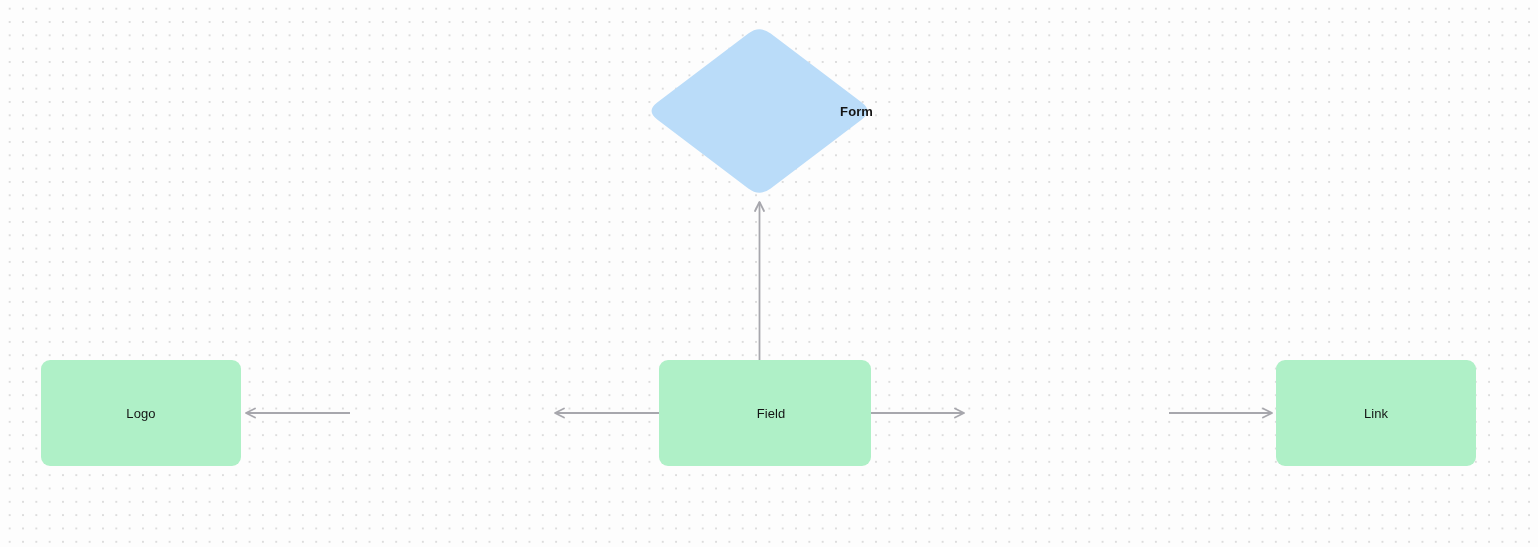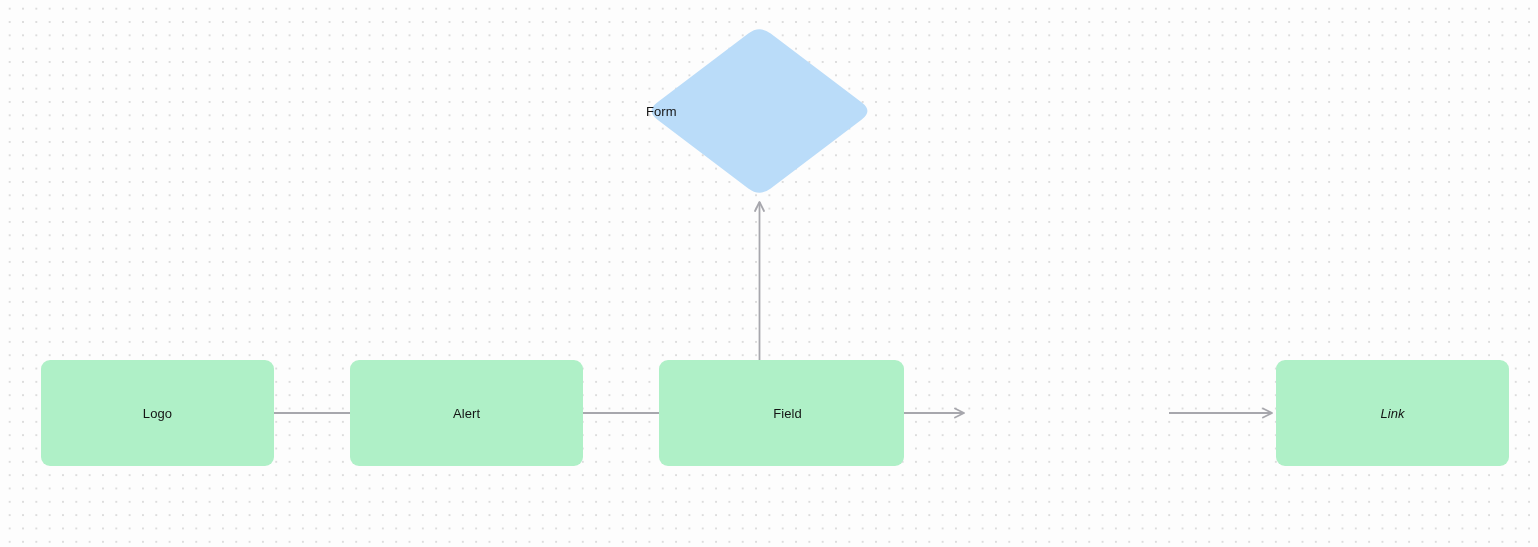--- a/index.html
+++ b/index.html
@@ -22,21 +22,21 @@
   .edges-layer {
     position: absolute;
     left: 0; top: 0;
     width: 1538px;
     height: 547px;
     pointer-events: none;
   }
   .node-rect {
     position: absolute;
     top: 360px;
-    width: 233px;
+    width: 200px;
     height: 106px;
     border-radius: 9px;
     display: flex;
     align-items: center;
     justify-content: center;
   }
   .n-logo  { left: 41px;  }
   .n-alert { left: 350px; }
   .n-field { left: 659px; }
   .n-btn   { left: 968px; }
@@ -59,21 +59,22 @@
     color: #141414;
     letter-spacing: 0.1px;
     user-select: none;
   }
   .diamond-label-wrap {
     position: absolute;
     left: 0; top: 0;
     width: 100%; height: 100%;
     display: flex;
     align-items: center;
-    justify-content: flex-start;
+    justify-content: flex-end;
+    font-weight: bold;
   }
 </style>
 </head>
 <body>
 
 <div class="canvas">
 
   <svg class="edges-layer" width="1538" height="547" viewBox="0 0 1538 547" xmlns="http://www.w3.org/2000/svg">
     <defs>
       <marker id="arrowhead" markerWidth="13" markerHeight="13" refX="10.5" refY="6" orient="auto" markerUnits="userSpaceOnUse">
@@ -93,26 +94,23 @@
     </svg>
     <div class="diamond-label-wrap">
       <span class="node-label">Form</span>
     </div>
   </div>
 
   <div class="node-rect n-logo" style="background: rgb(175, 240, 199);">
     <span class="node-label">Logo</span>
   </div>
 
-  <div class="node-rect n-alert" style="background: rgb(175, 240, 199);">
-    <span class="node-label">Alert</span>
-  </div>
 
   <div class="node-rect n-field" style="background: rgb(175, 240, 199); padding-left: 12px;">
     <span class="node-label">Field</span>
   </div>
 
 
-  <div class="node-rect n-link" style="background: rgb(175, 240, 199); font-style: italic;">
+  <div class="node-rect n-link" style="background: rgb(175, 240, 199);">
     <span class="node-label">Link</span>
   </div>
 
 </div>
 
 </body></html>

